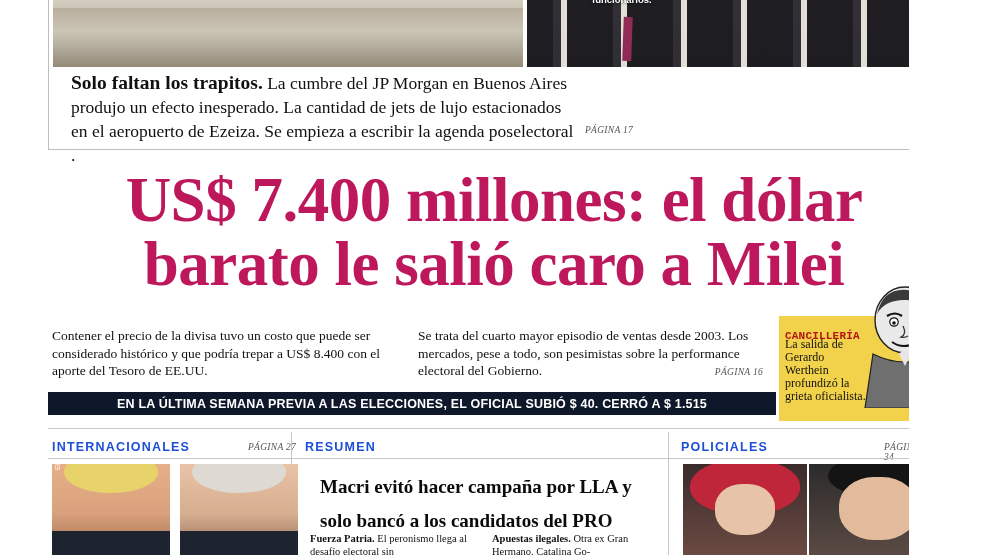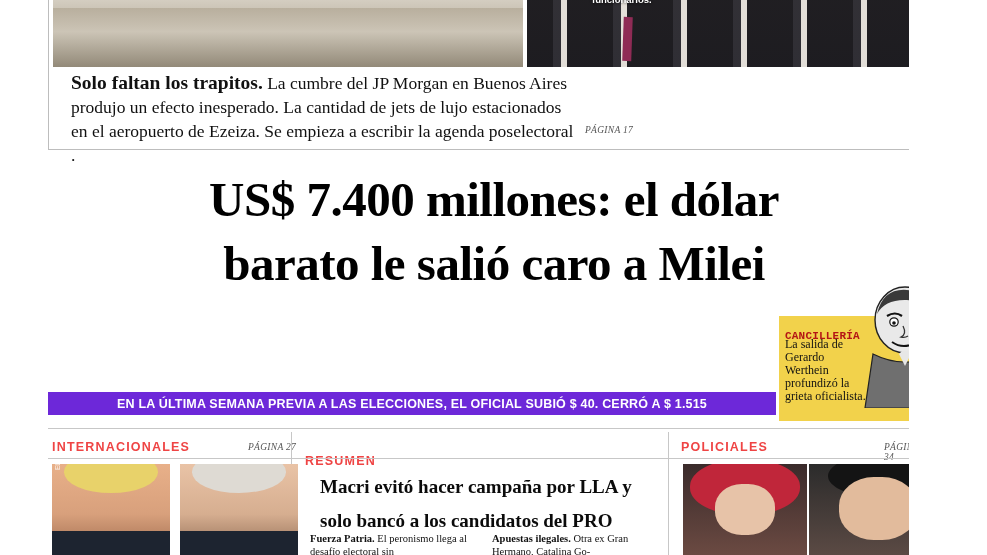--- a/index.html
+++ b/index.html
@@ -58,37 +58,37 @@
   .top-text b{font-size:19.5px;}
   .pageref{
     font-family:"Liberation Serif",serif;font-style:italic;
     font-size:9.5px;color:#555;letter-spacing:.3px;
   }
   .top-pageref{position:absolute;left:536px;top:128px;}
 
   
   .headline{
     position:absolute;left:44px;top:168px;width:900px;
-    font-size:49px;line-height:64px;font-weight:bold;
-    letter-spacing:-0.5px;color:#000000;text-align:center;
+    font-size:63px;line-height:64px;font-weight:bold;
+    letter-spacing:-0.5px;color:#be185d;text-align:center;
   }
   .headline .l2{display:block;}
 
   
   .lede{
     position:absolute;top:327px;font-size:13.5px;line-height:17.5px;color:#111;
   }
   .lede.c1{left:52px;width:345px;}
   .lede.c2{left:418px;width:345px;}
   .lede .pageref{float:right;margin-top:2px;}
 
   
   .redband{
     position:absolute;left:48px;top:392px;width:728px;height:23px;
-    background:#6d28d9;color:#fff;
+    background:#0f172a;color:#fff;
     font-family:"Liberation Sans",sans-serif;font-weight:bold;
     font-size:12.5px;letter-spacing:.2px;
     display:flex;align-items:center;justify-content:center;
   }
 
   
   .canci{
     position:absolute;left:779px;top:316px;width:168px;height:105px;
     background:#f2d24b;
   }
@@ -102,24 +102,24 @@
     font-size:12px;line-height:13px;color:#111;
   }
   .caricature{
     position:absolute;right:2px;top:-36px;width:86px;height:128px;
   }
 
   
   .hr-top{position:absolute;left:48px;top:428px;width:899px;height:1px;background:#c7c7c7;}
   .sechead{
     position:absolute;font-family:"Liberation Sans",sans-serif;
-    font-weight:bold;font-size:12.5px;letter-spacing:1.2px;color:#ef4444;
+    font-weight:bold;font-size:12.5px;letter-spacing:1.2px;color:#1d4ed8;
   }
   .sechead.intl{left:52px;top:440px;}
-  .sechead.resumen{left:305px;top:440px;margin-top:14px;}
+  .sechead.resumen{left:305px;top:440px;}
   .sechead.policiales{left:681px;top:440px;}
   .ref.intl{position:absolute;left:248px;top:442px;}
   .ref.policiales{position:absolute;left:884px;top:442px;}
 
   .vline{position:absolute;width:1px;background:#c7c7c7;}
   .vline.v1{left:291px;top:432px;height:123px;}
   .vline.v2{left:668px;top:432px;height:123px;}
   .hr-sec{position:absolute;left:48px;top:458px;width:899px;height:1px;background:#c7c7c7;}
 
   
@@ -180,20 +180,25 @@
       <b>Solo faltan los trapitos.</b><span> La cumbre del JP Morgan en Buenos Aires produjo un efecto inesperado. La cantidad de jets de lujo estacionados en el aeropuerto de Ezeiza. Se empieza a escribir la agenda poselectoral .</span>
     </div>
     <div class="pageref top-pageref">PÁGINA 17</div>
   </div>
 
   <div class="headline">
     <span class="l1">US$ 7.400 millones: el dólar</span>
     <span class="l2">barato le salió caro a Milei</span>
   </div>
 
+  <div class="lede c1">Contener el precio de la divisa tuvo un costo que puede ser considerado histórico y que podría trepar a US$ 8.400 con el aporte del Tesoro de EE.UU.</div>
+  <div class="lede c2">
+    <span>Se trata del cuarto mayor episodio de ventas desde 2003. Los mercados, pese a todo, son pesimistas sobre la performance electoral del Gobierno.</span>
+    <span class="pageref">PÁGINA 16</span>
+  </div>
 
   <div class="redband">EN LA ÚLTIMA SEMANA PREVIA A LAS ELECCIONES, EL OFICIAL SUBIÓ $ 40. CERRÓ A $ 1.515</div>
 
   <div class="canci">
     <div class="ttl">CANCILLERÍA</div>
     <div class="txt">La salida de Gerardo Werthein profundizó la grieta oficialista.</div>
     <svg class="caricature" viewBox="0 0 86 128">
       <ellipse cx="46" cy="40" rx="30" ry="33" fill="#e9e9e9" stroke="#222" stroke-width="1.4"></ellipse>
       <path d="M18 34 Q24 8 48 10 Q72 12 74 34 Q70 22 48 20 Q26 19 18 34Z" fill="#3a3a3a"></path>
       <path d="M28 36 q8 -5 15 0" stroke="#111" stroke-width="2.2" fill="none"></path>

